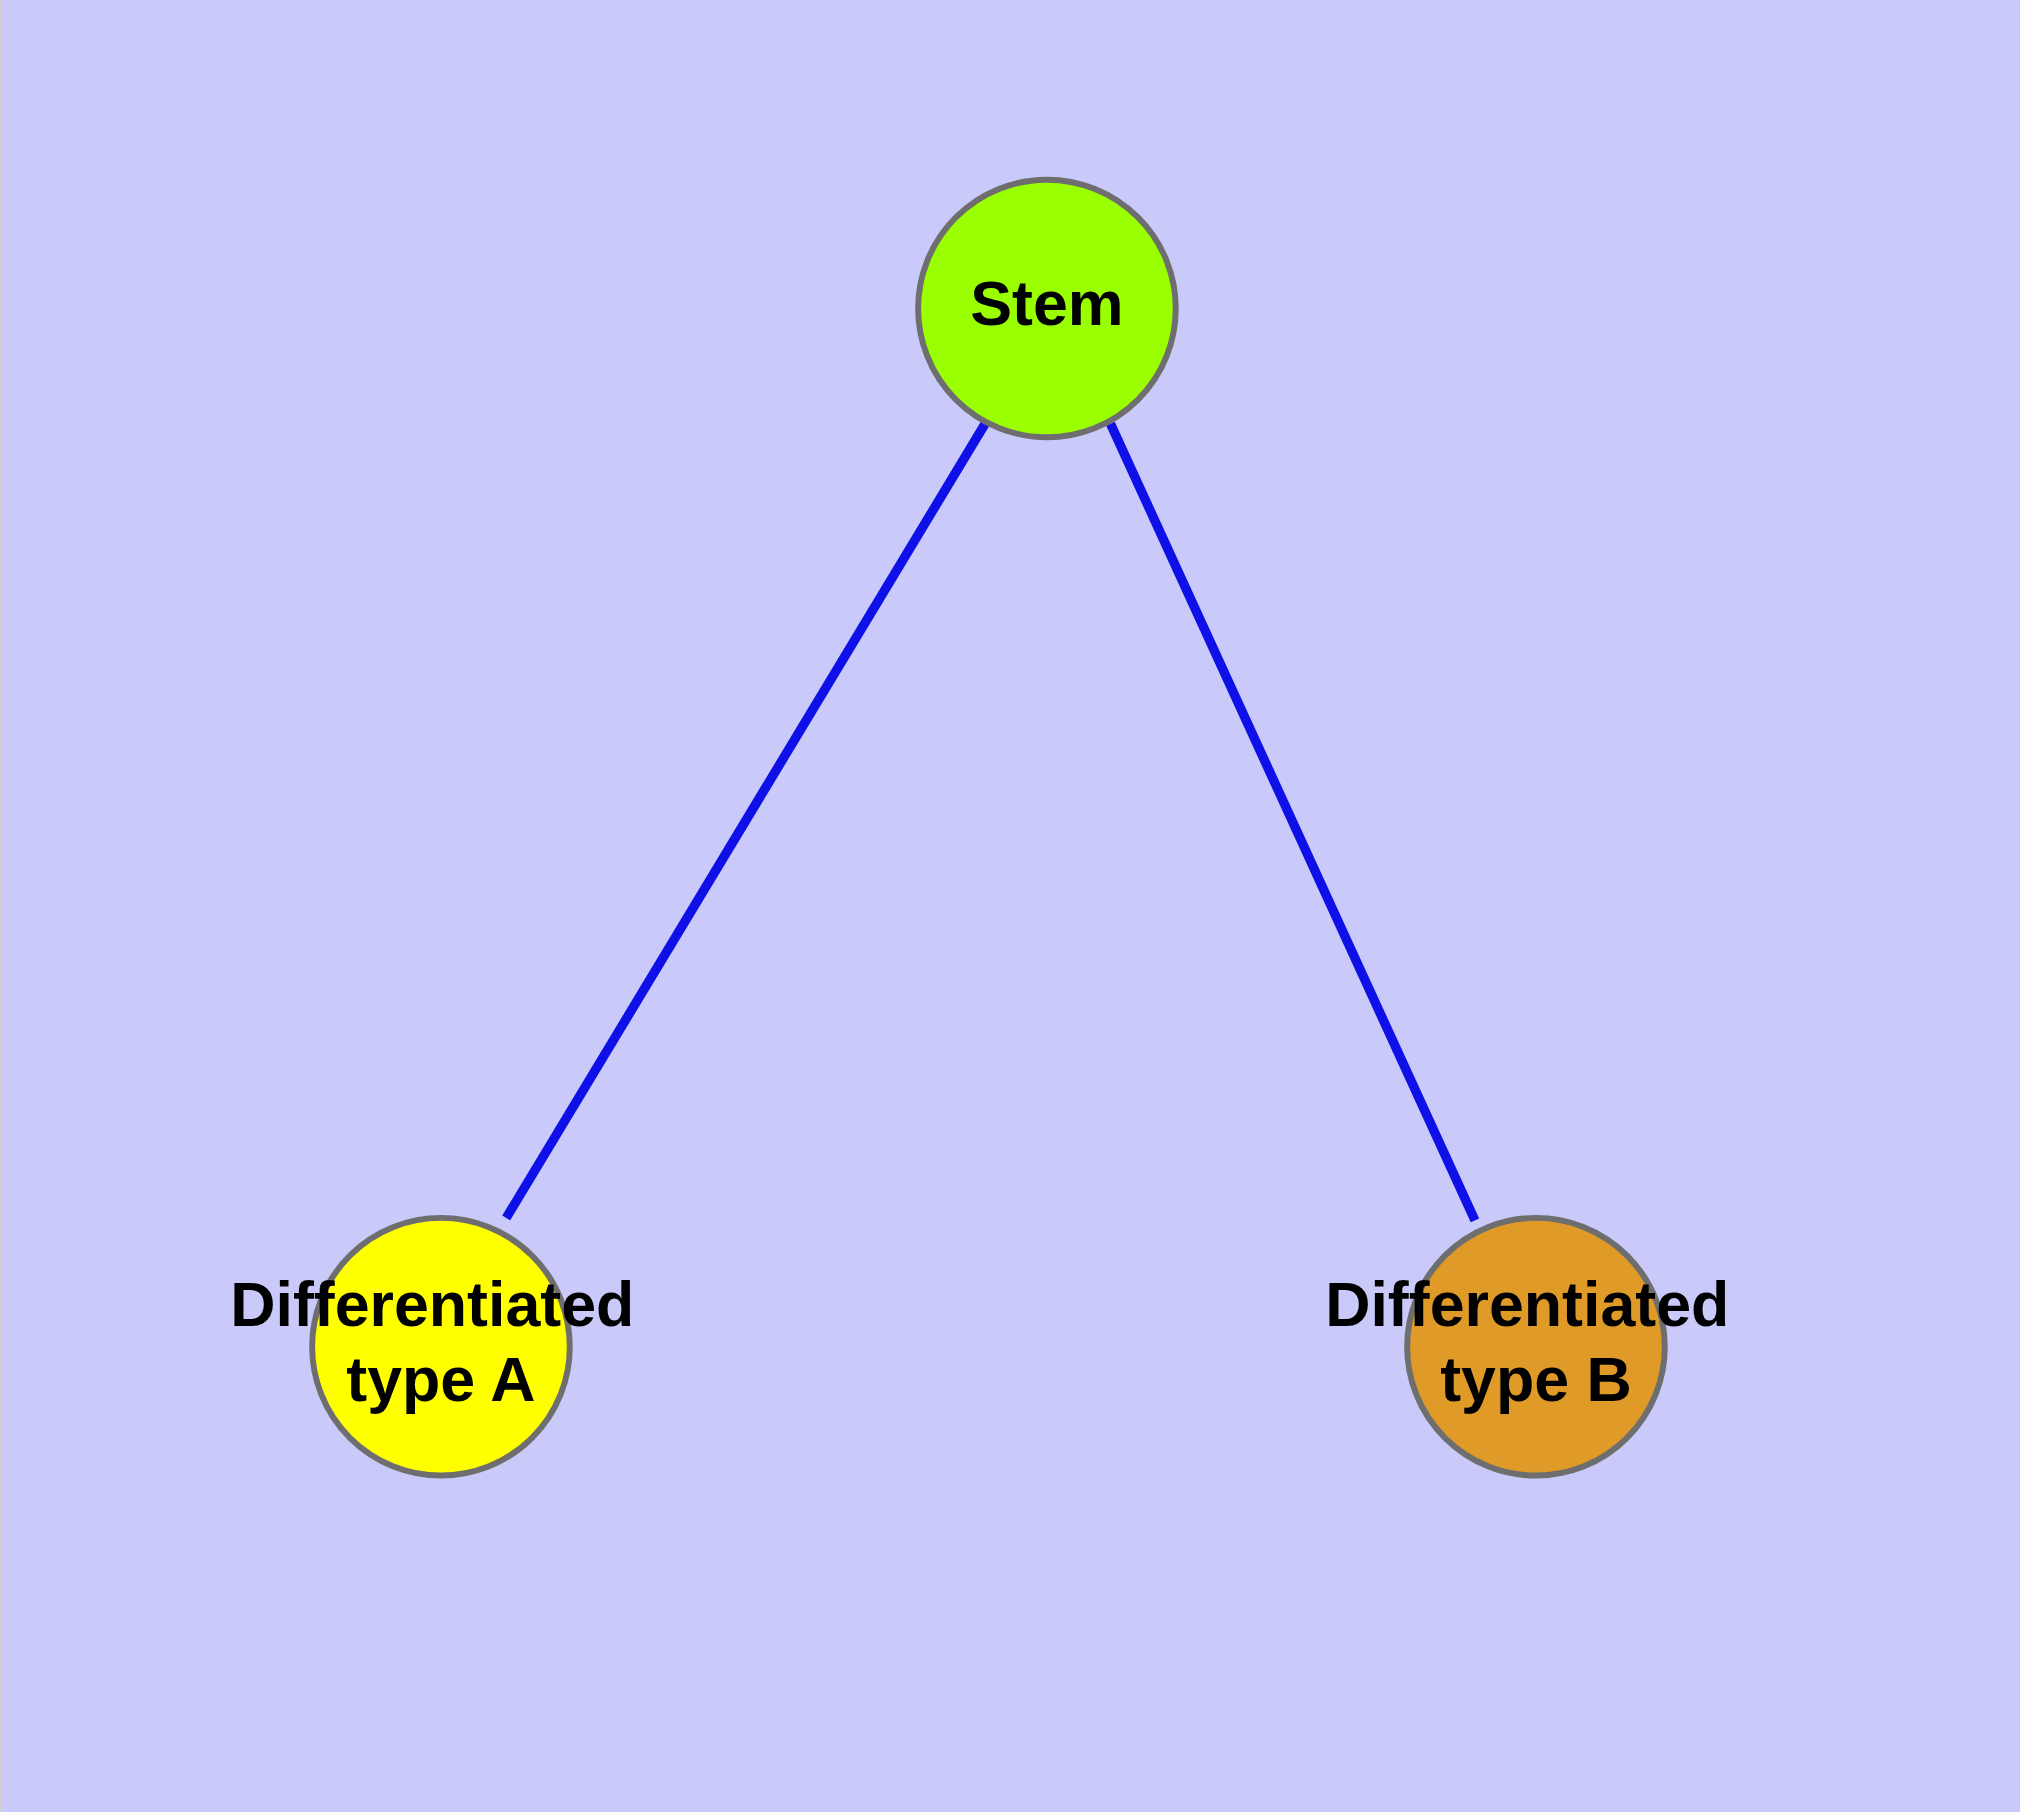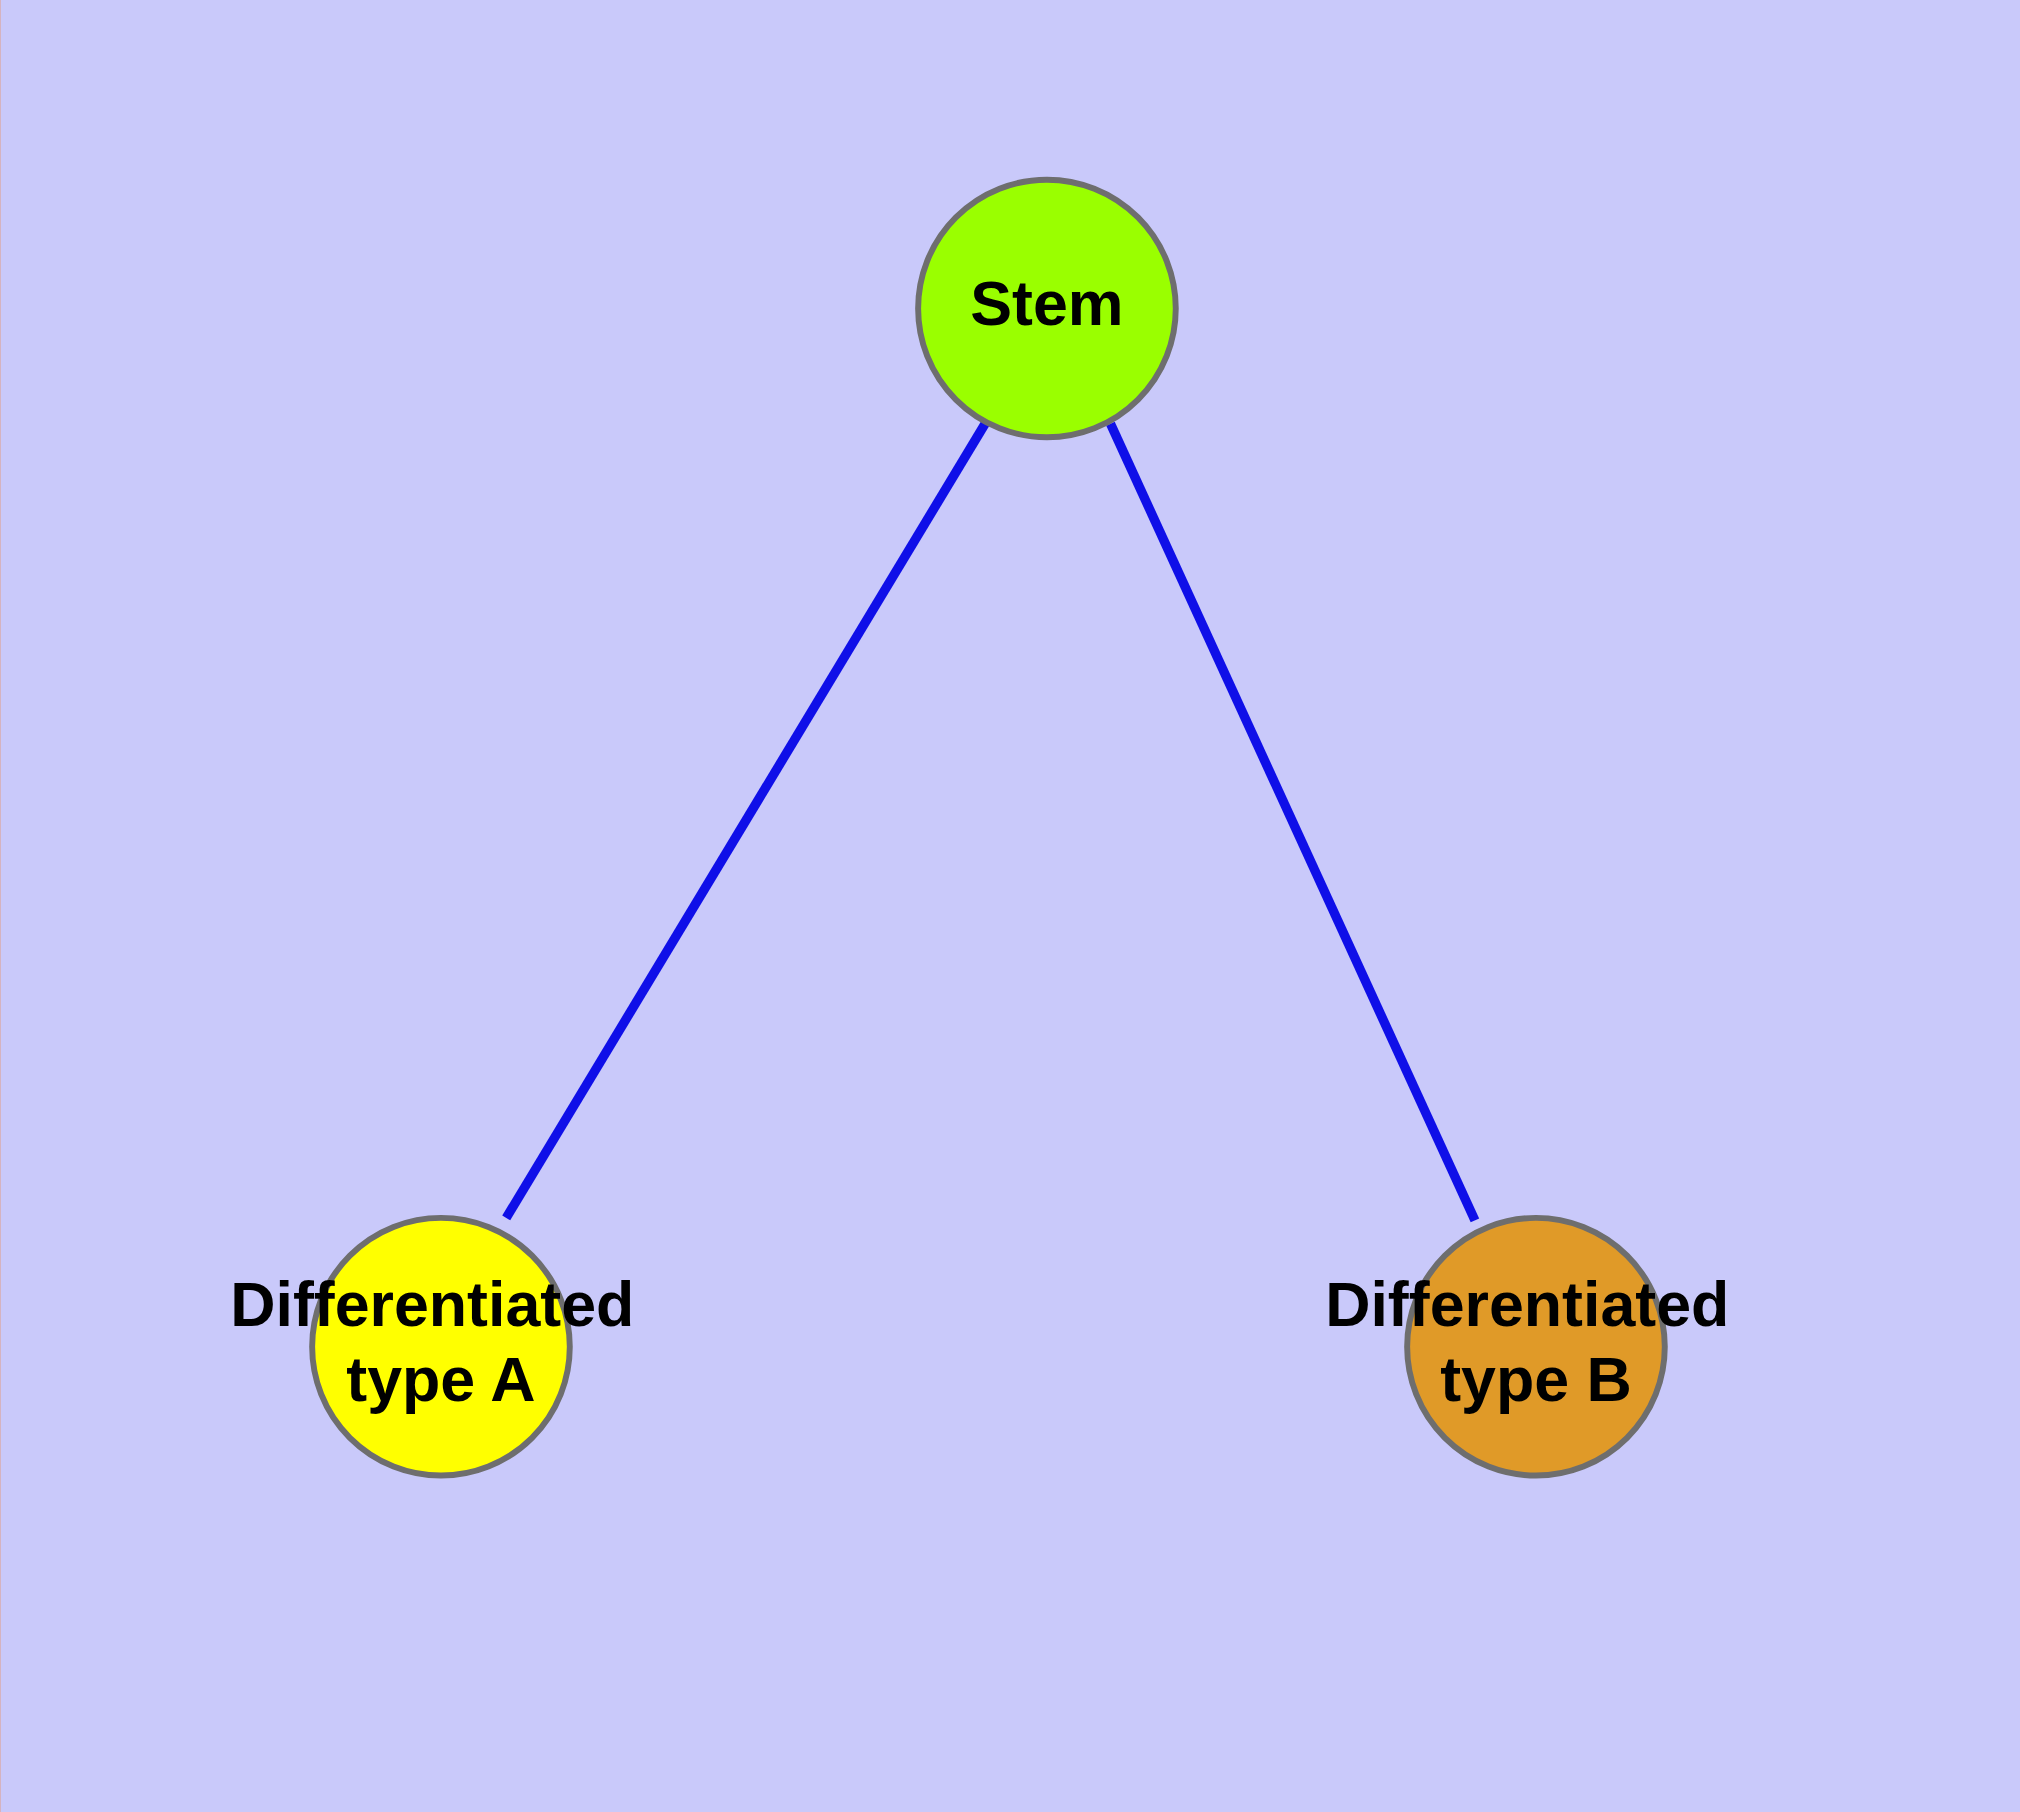--- a/index.html
+++ b/index.html
@@ -41,21 +41,21 @@
     fill: #000000;
     text-anchor: middle;
     dominant-baseline: middle;
     paint-order: normal;
   }
   .node-label tspan { text-anchor: middle; }
 </style>
 </head>
 <body>
 
-<div id="canvas" style="width: 2021px; height: 1812px; background: #f97316;">
+<div id="canvas" style="width: 2021px; height: 1812px; background: #fde047;">
   <svg id="graph-svg" viewBox="0 0 2384 2138" xmlns="http://www.w3.org/2000/svg" style="width: 2021px; height: 1812px;">
 
     <rect x="0" y="0" width="2384" height="2138" fill="#c9c9fa"></rect>
 
     <g>
       <line class="edge-line" x1="1162" y1="500" x2="597" y2="1437" stroke="#0f0fe8" stroke-width="11"></line>
 
       <line class="edge-line" x1="1310" y1="500" x2="1740" y2="1440" stroke="#0f0fe8" stroke-width="11"></line>
     </g>
 

